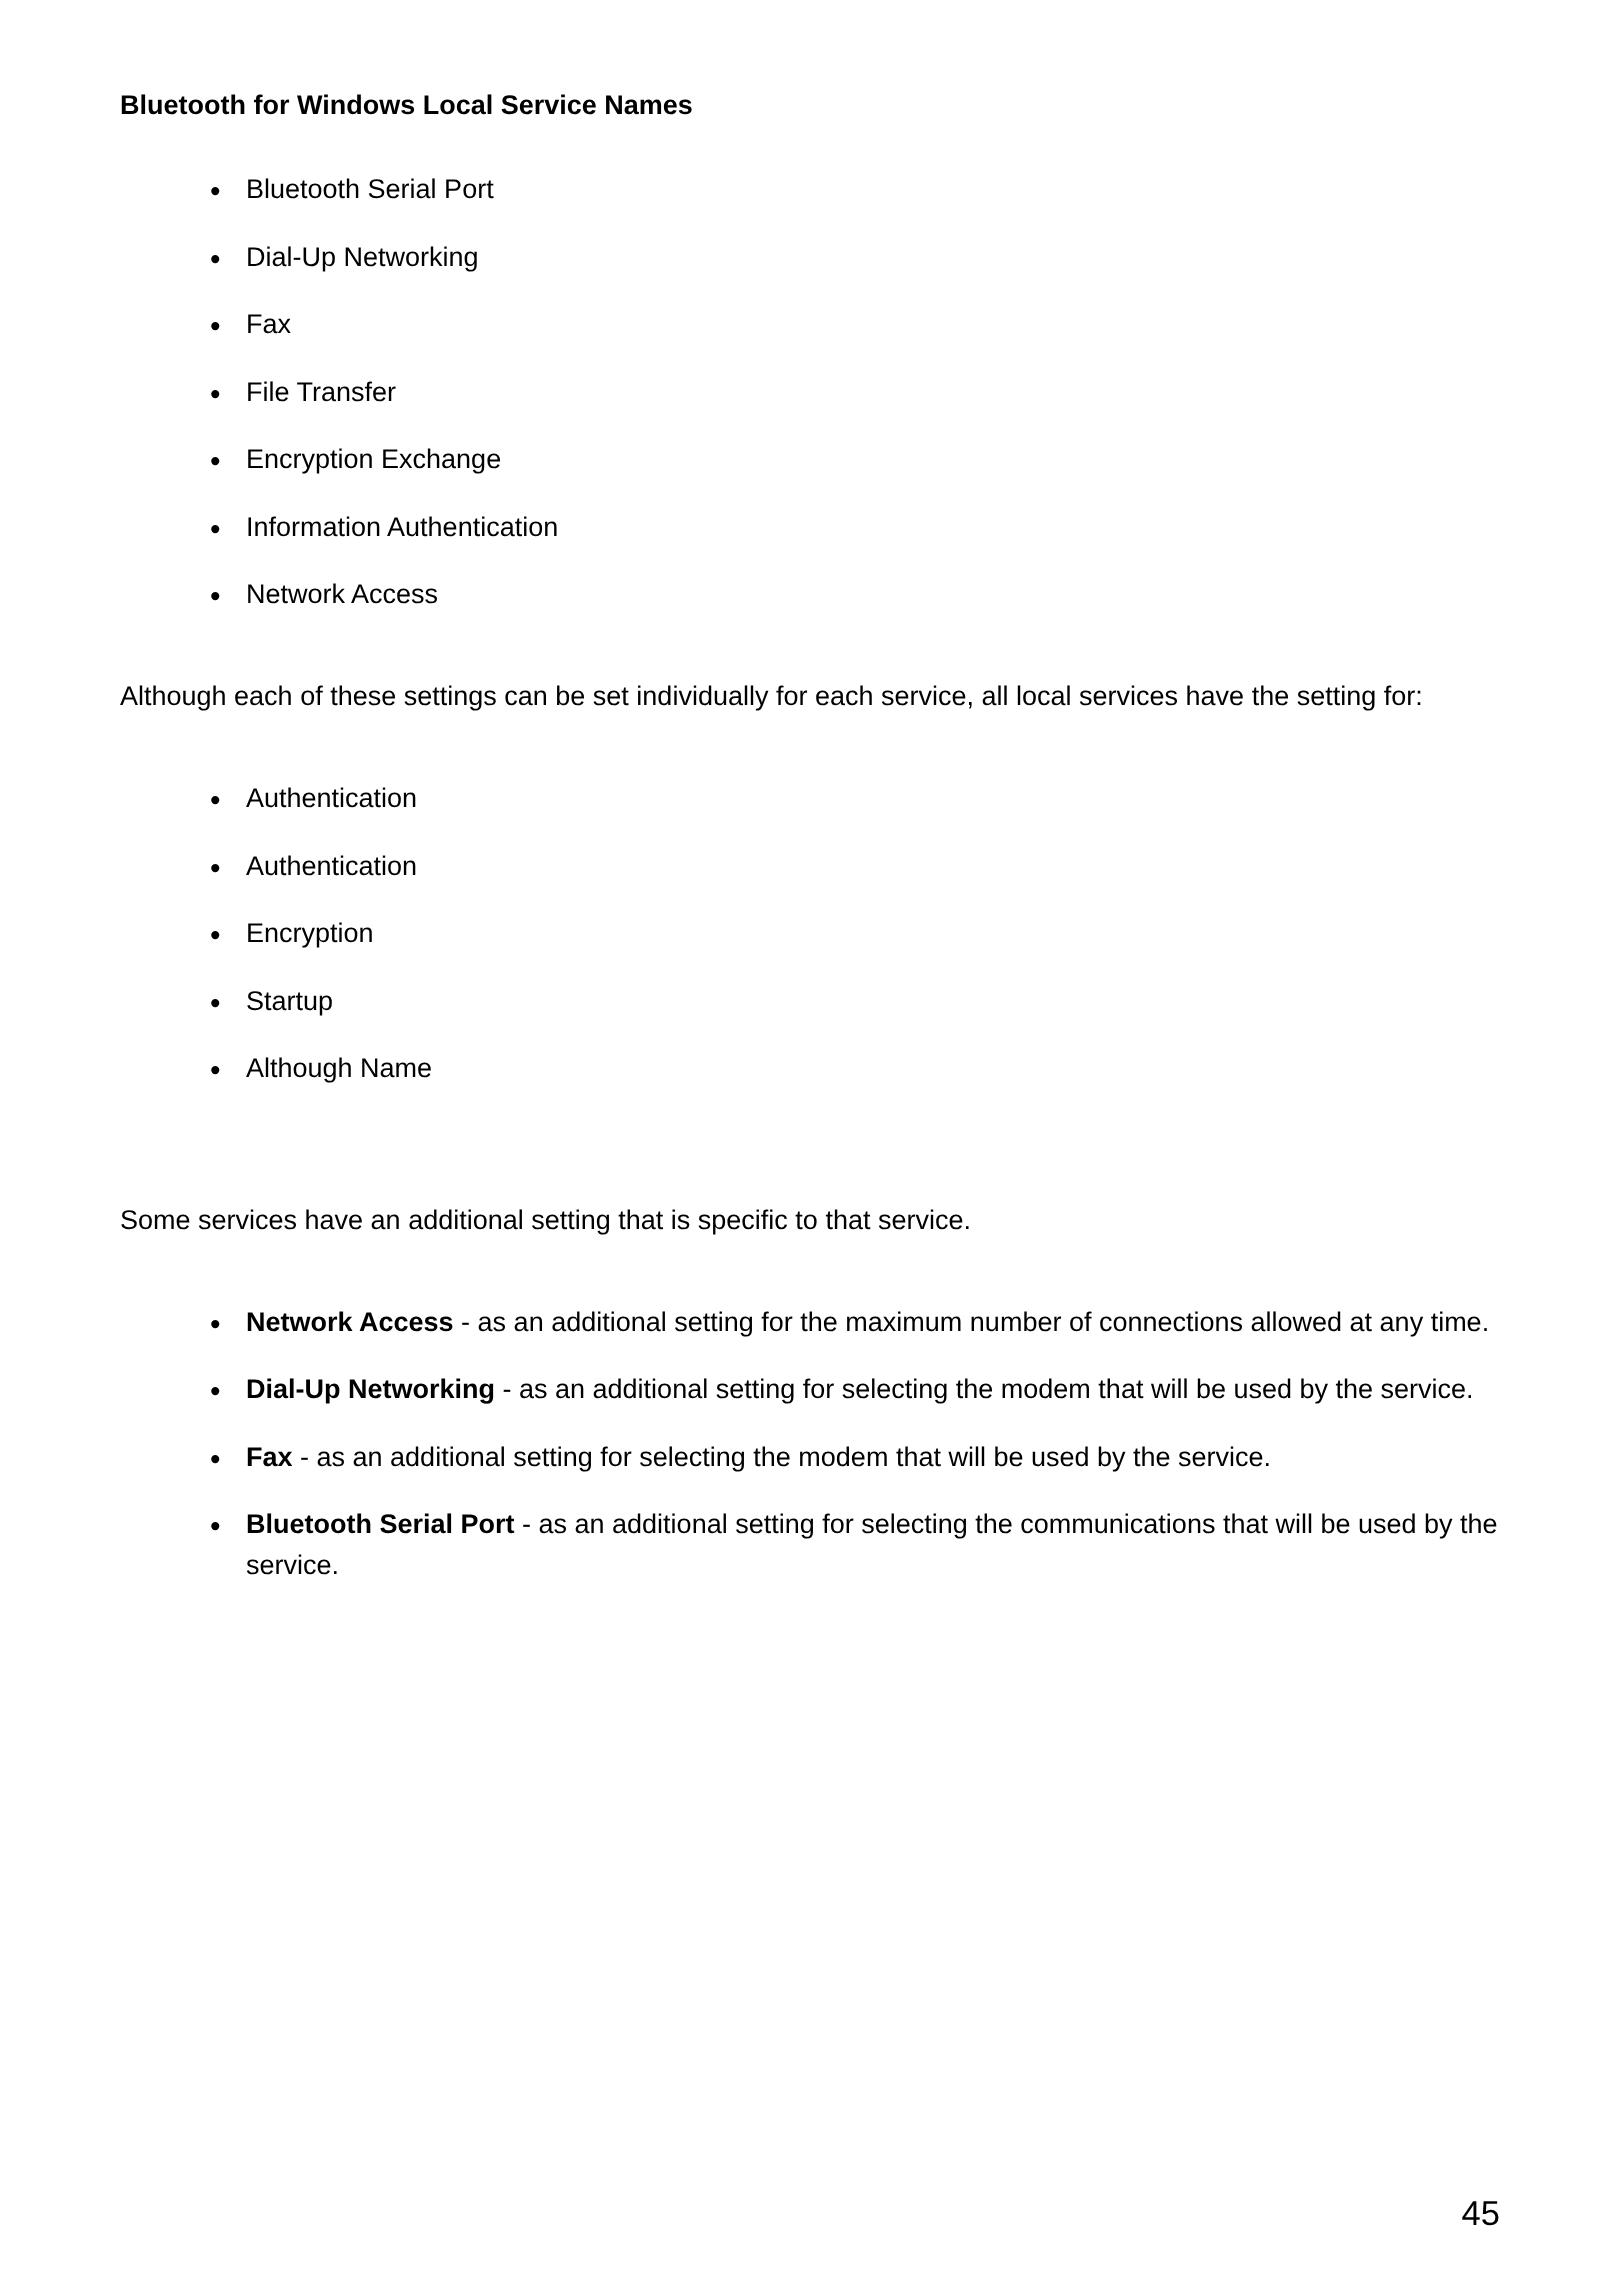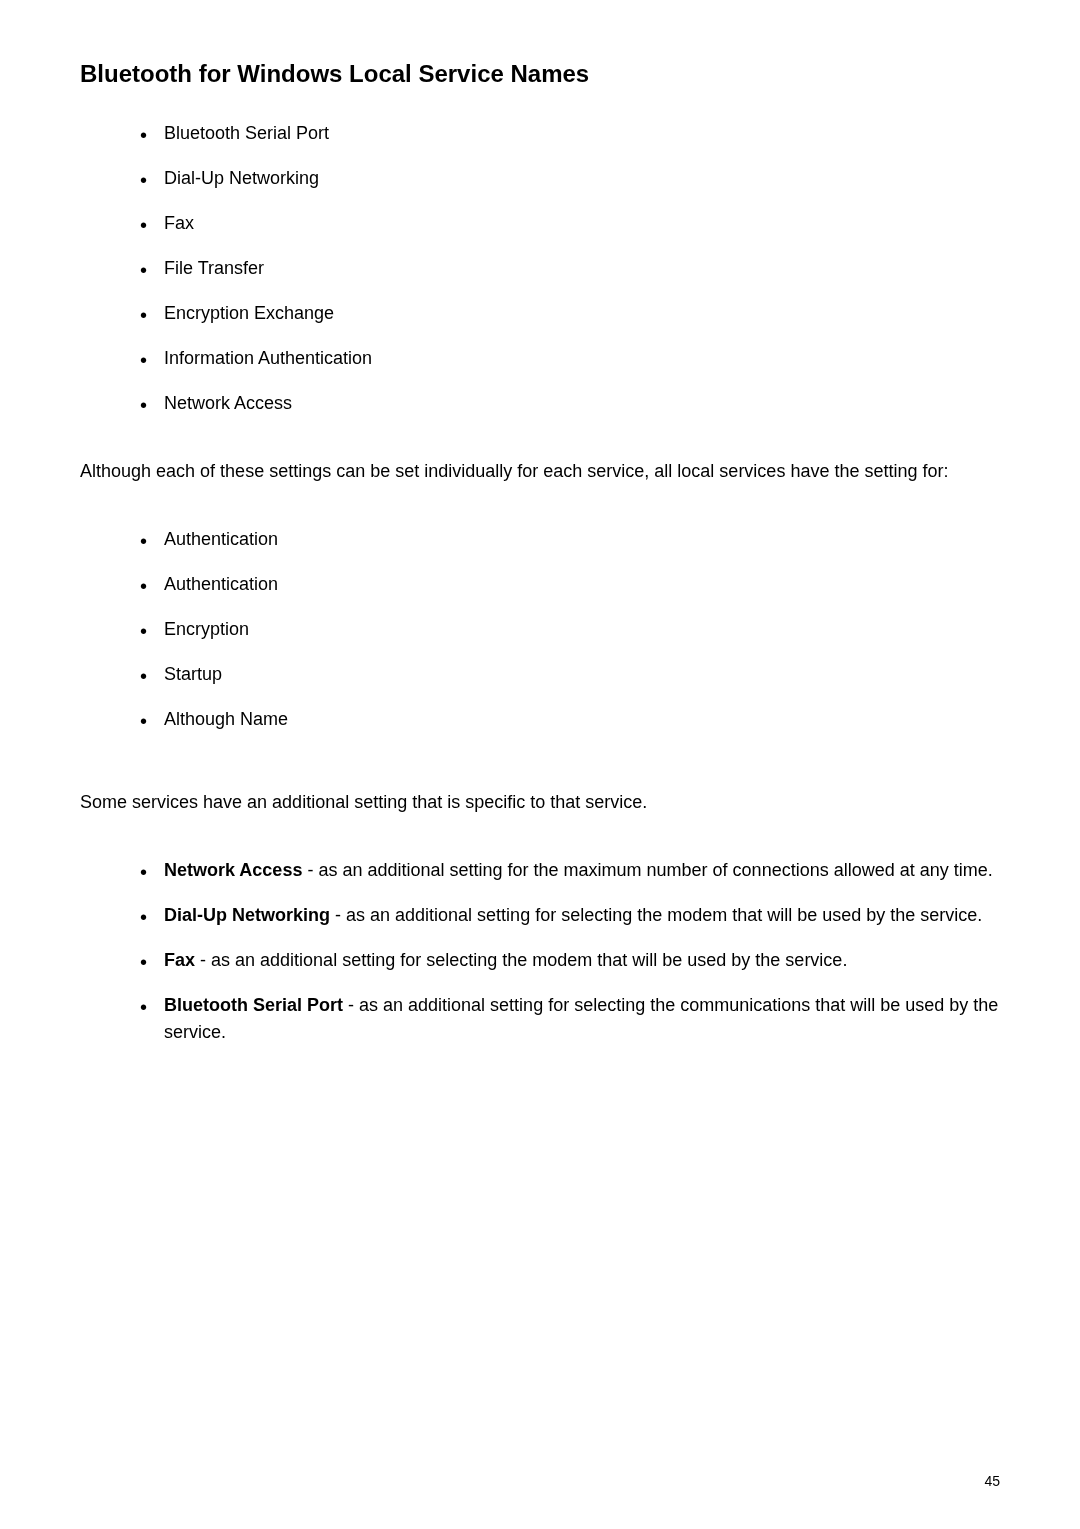--- a/index.html
+++ b/index.html
@@ -17,21 +17,21 @@
       min-height: 1529px;
       position: relative;
     }
 
     .page-container {
       padding: 60px 80px 80px 80px;
       max-width: 1080px;
     }
 
     .page-title {
-      font-size: 24px;
+      font-size: 18px;
       font-weight: bold;
       margin-bottom: 32px;
     }
 
     .bullet-list {
       list-style: none;
       margin: 0 0 20px 60px;
     }
 
     .bullet-list li {
@@ -54,32 +54,32 @@
       font-size: 18px;
       line-height: 1.6;
       margin-bottom: 40px;
     }
 
     .section-gap {
       margin-bottom: 40px;
     }
 
     .section-gap-large {
-      margin-bottom: 55px;
+      margin-bottom: 73px;
     }
 
     .bullet-list li b {
       font-weight: bold;
     }
 
     .page-number {
       position: absolute;
       bottom: 40px;
       right: 80px;
-      font-size: 14px;
+      font-size: 23px;
     }
   </style>
 </head>
 <body>
 
 <div class="page-container">
 
   <h1 class="page-title">Bluetooth for Windows Local Service Names</h1>
 
   <ul class="bullet-list section-gap">

